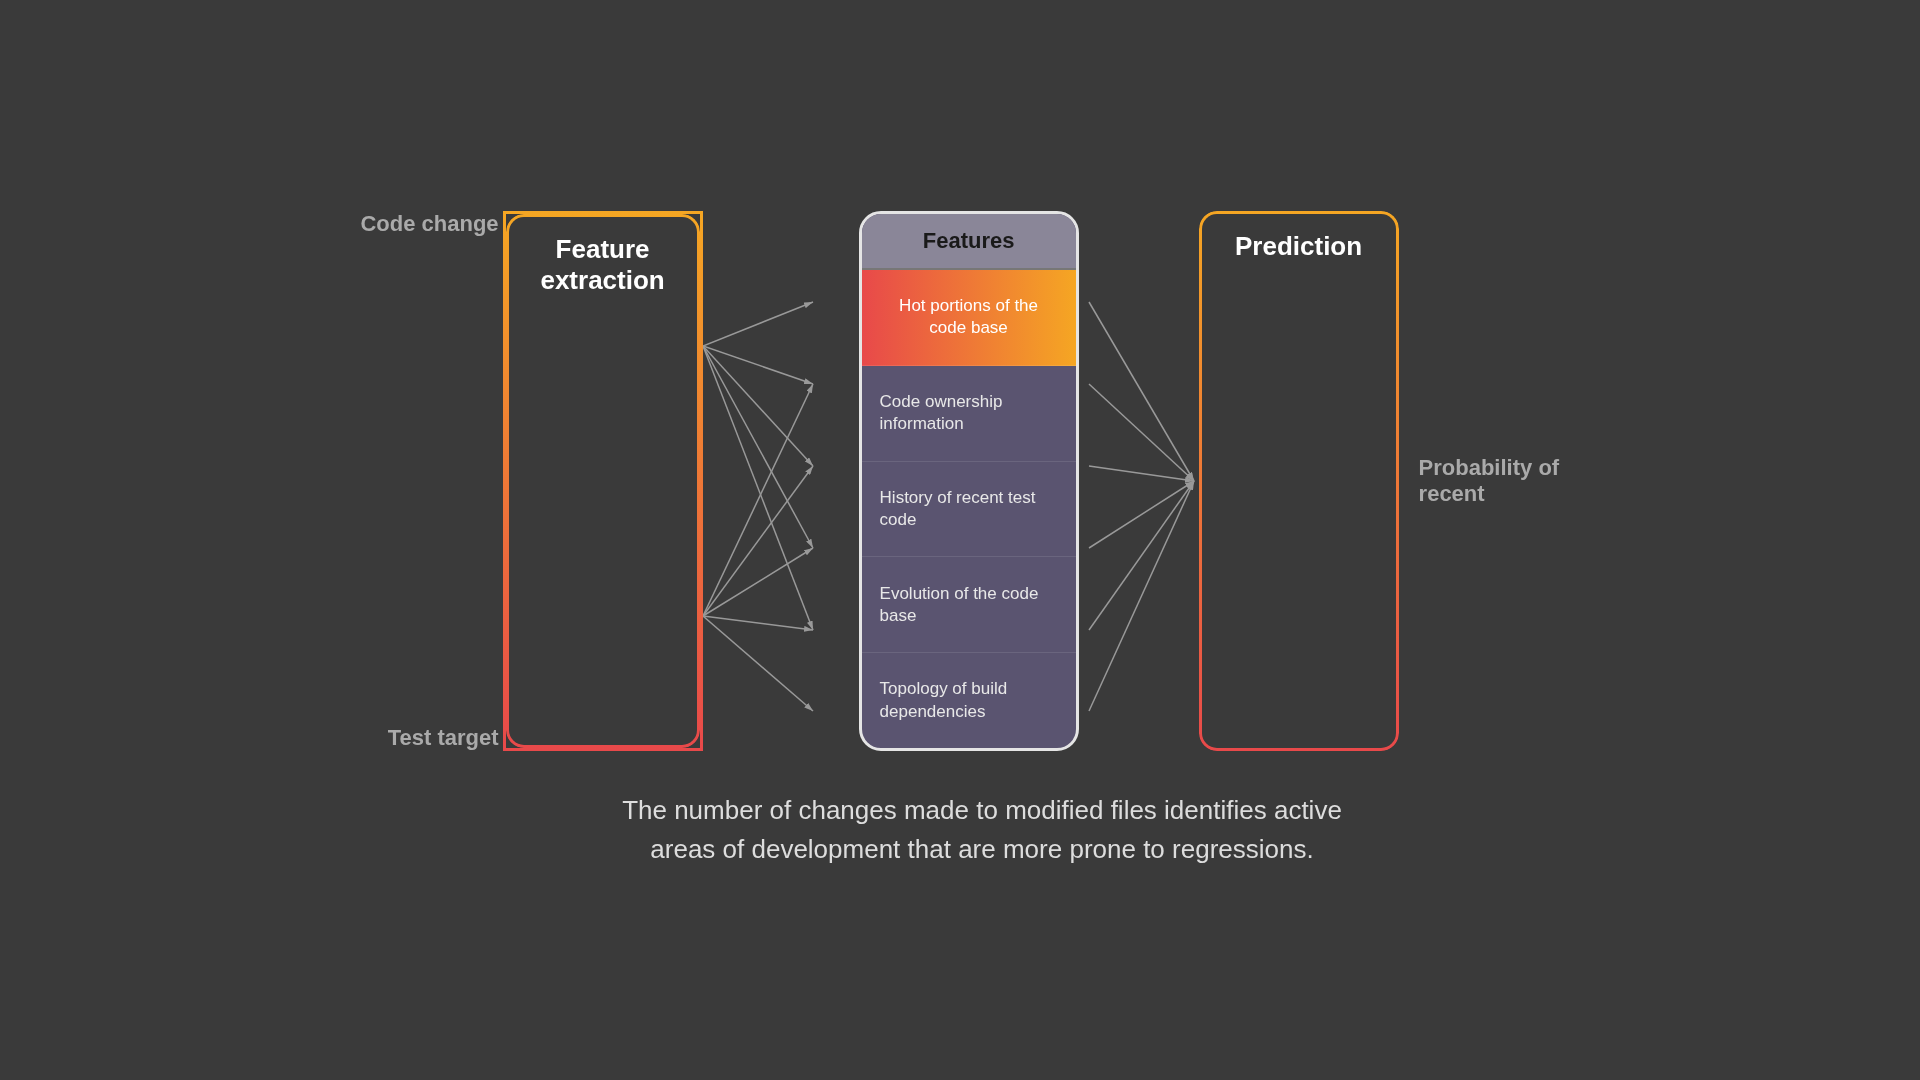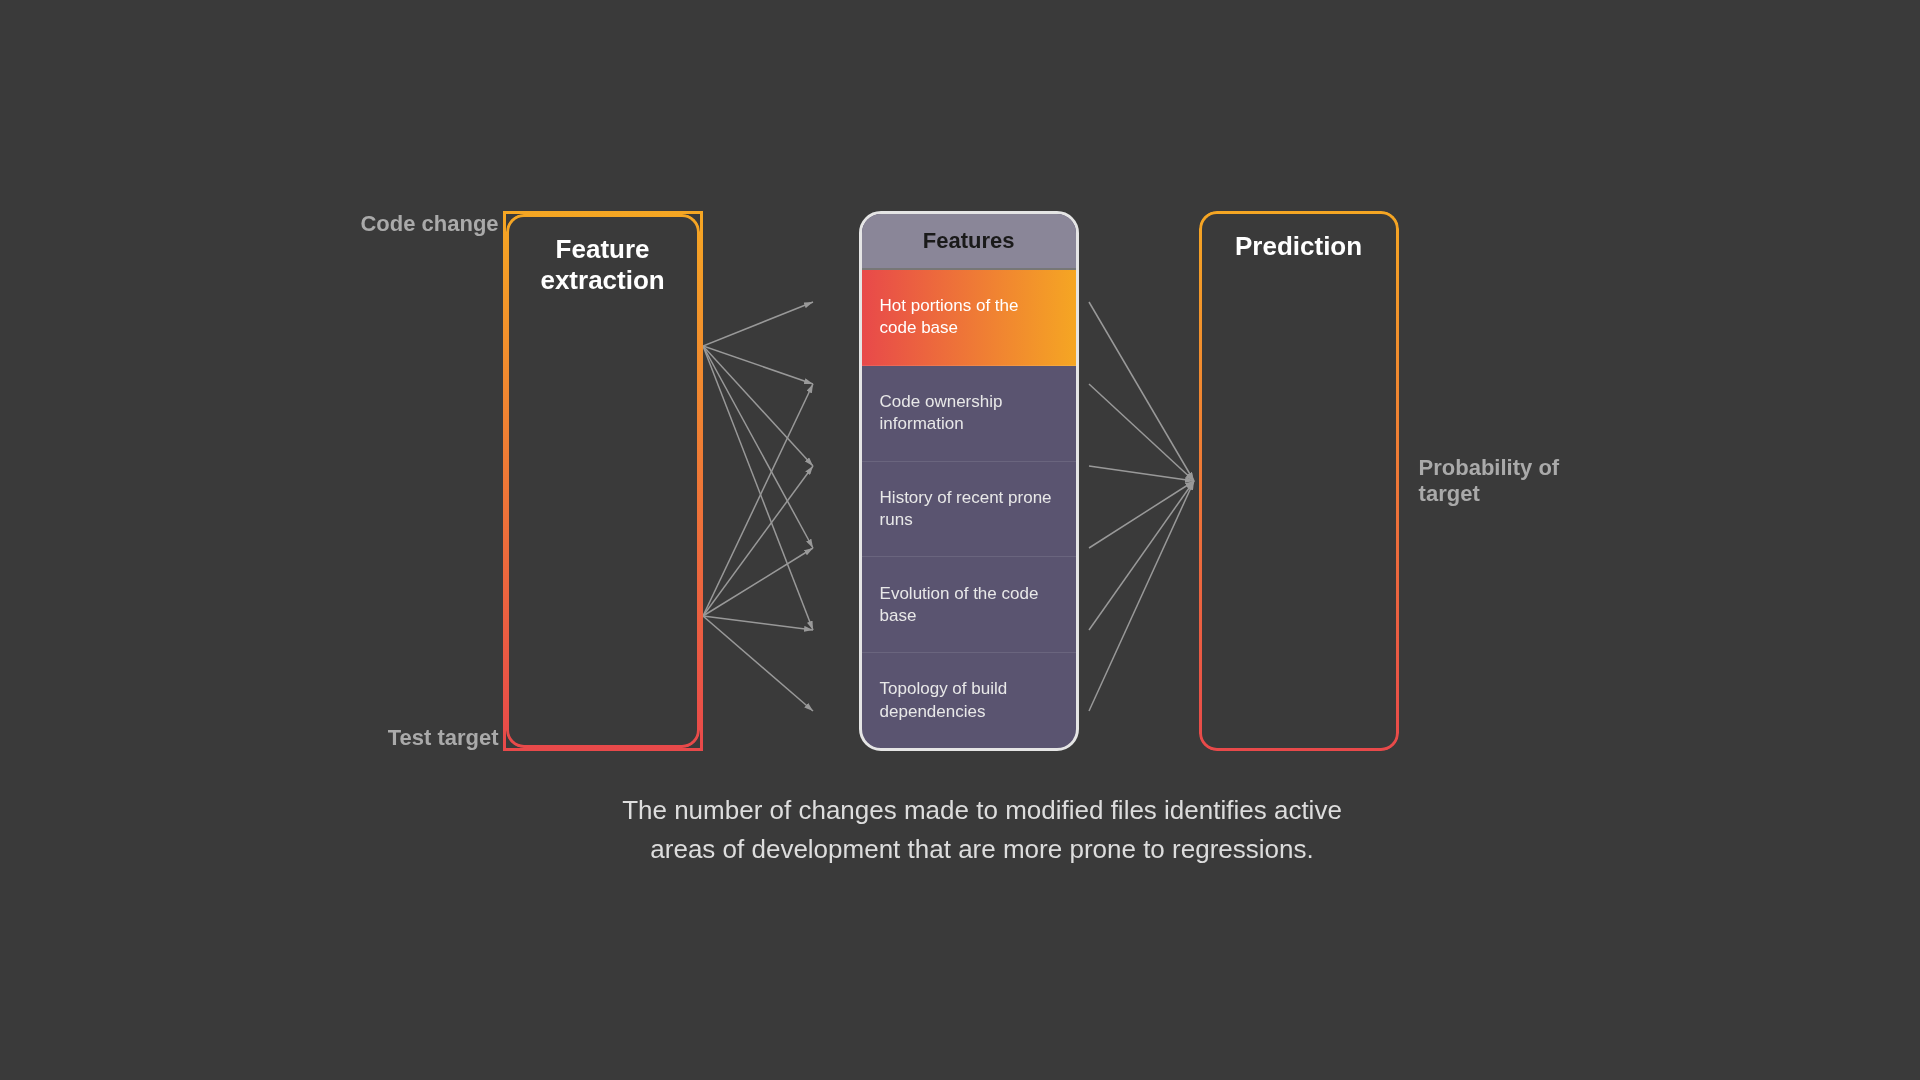--- a/index.html
+++ b/index.html
@@ -143,20 +143,21 @@
     }
 
     .feature-item:last-child {
       border-bottom: none;
     }
 
     .feature-item.highlighted {
       background: linear-gradient(to right, #e8494a, #f5a623);
       color: white;
       font-weight: 500;
+      text-align: center;
     }
 
     
     .arrows-right {
       width: 120px;
       height: 540px;
       position: relative;
       flex-shrink: 0;
     }
 
@@ -266,21 +267,21 @@
       </svg>
     </div>
 
     <div class="features-box">
       <div class="features-header">
         <span class="features-header-text">Features</span>
       </div>
       <div class="features-list">
         <div class="feature-item highlighted">Hot portions of the code base</div>
         <div class="feature-item">Code ownership information</div>
-        <div class="feature-item">History of recent prone runs</div>
+        <div class="feature-item">History of recent test code</div>
         <div class="feature-item">Evolution of the code base</div>
         <div class="feature-item">Topology of build dependencies</div>
       </div>
     </div>
 
     <div class="arrows-right">
       <svg class="arrows-svg" viewBox="0 0 120 540" xmlns="http://www.w3.org/2000/svg">
         <defs>
           <marker id="arrowhead-r" markerWidth="6" markerHeight="4" refX="6" refY="2" orient="auto">
             <polygon points="0 0, 6 2, 0 4" fill="#999999"></polygon>
@@ -294,21 +295,21 @@
         <line x1="10" y1="419" x2="115" y2="270" stroke="#999" stroke-width="1.5" marker-end="url(#arrowhead-r)"></line>
         <line x1="10" y1="500" x2="115" y2="270" stroke="#999" stroke-width="1.5" marker-end="url(#arrowhead-r)"></line>
       </svg>
     </div>
 
     <div class="prediction-box">
       <span class="prediction-title">Prediction</span>
     </div>
 
     <div class="right-labels">
-      <span class="right-label">Probability of target</span>
+      <span class="right-label">Probability of recent</span>
     </div>
 
   </div>
 
   <div class="caption">
     The number of changes made to modified files identifies active<br>
     areas of development that are more prone to regressions.
   </div>
 
 </div>

